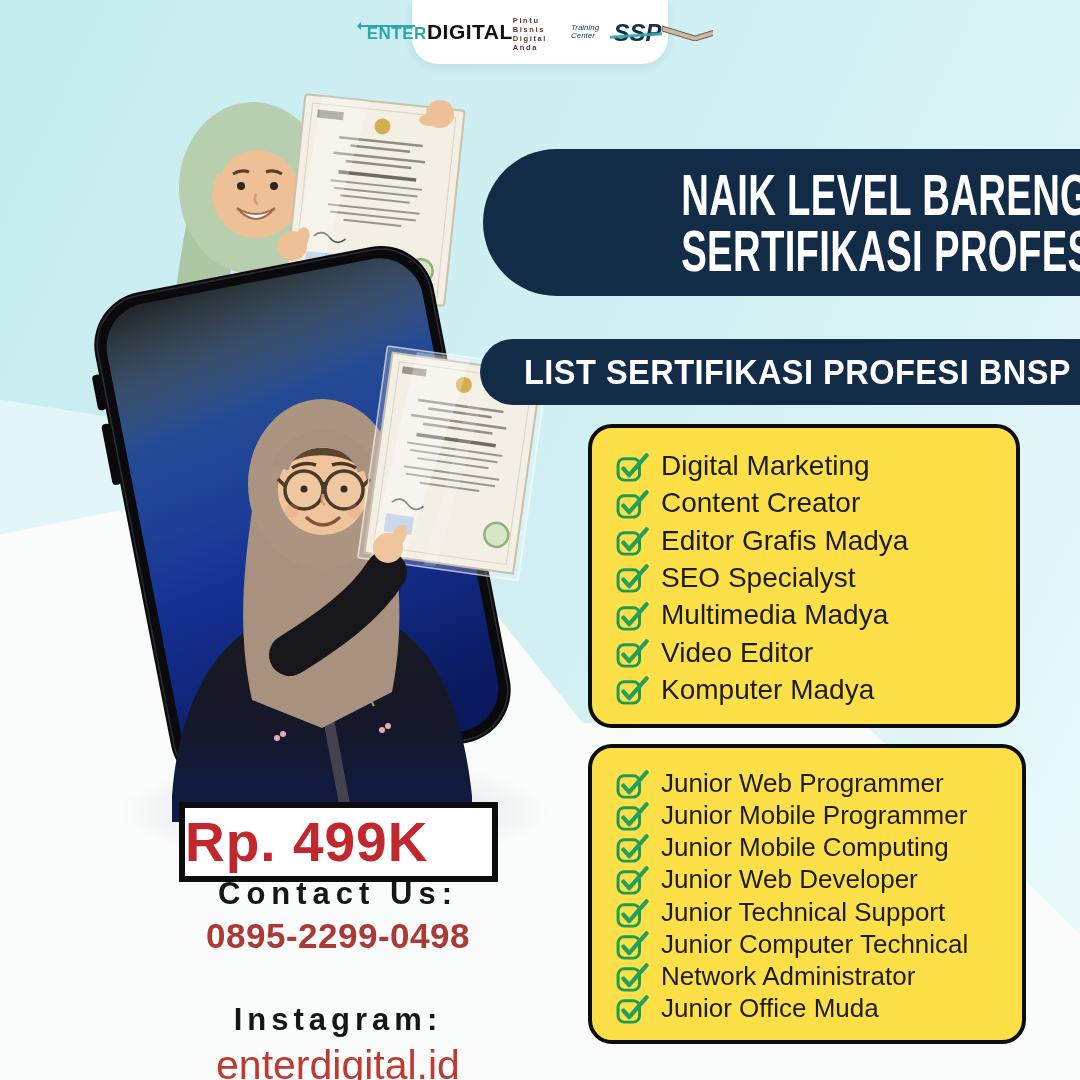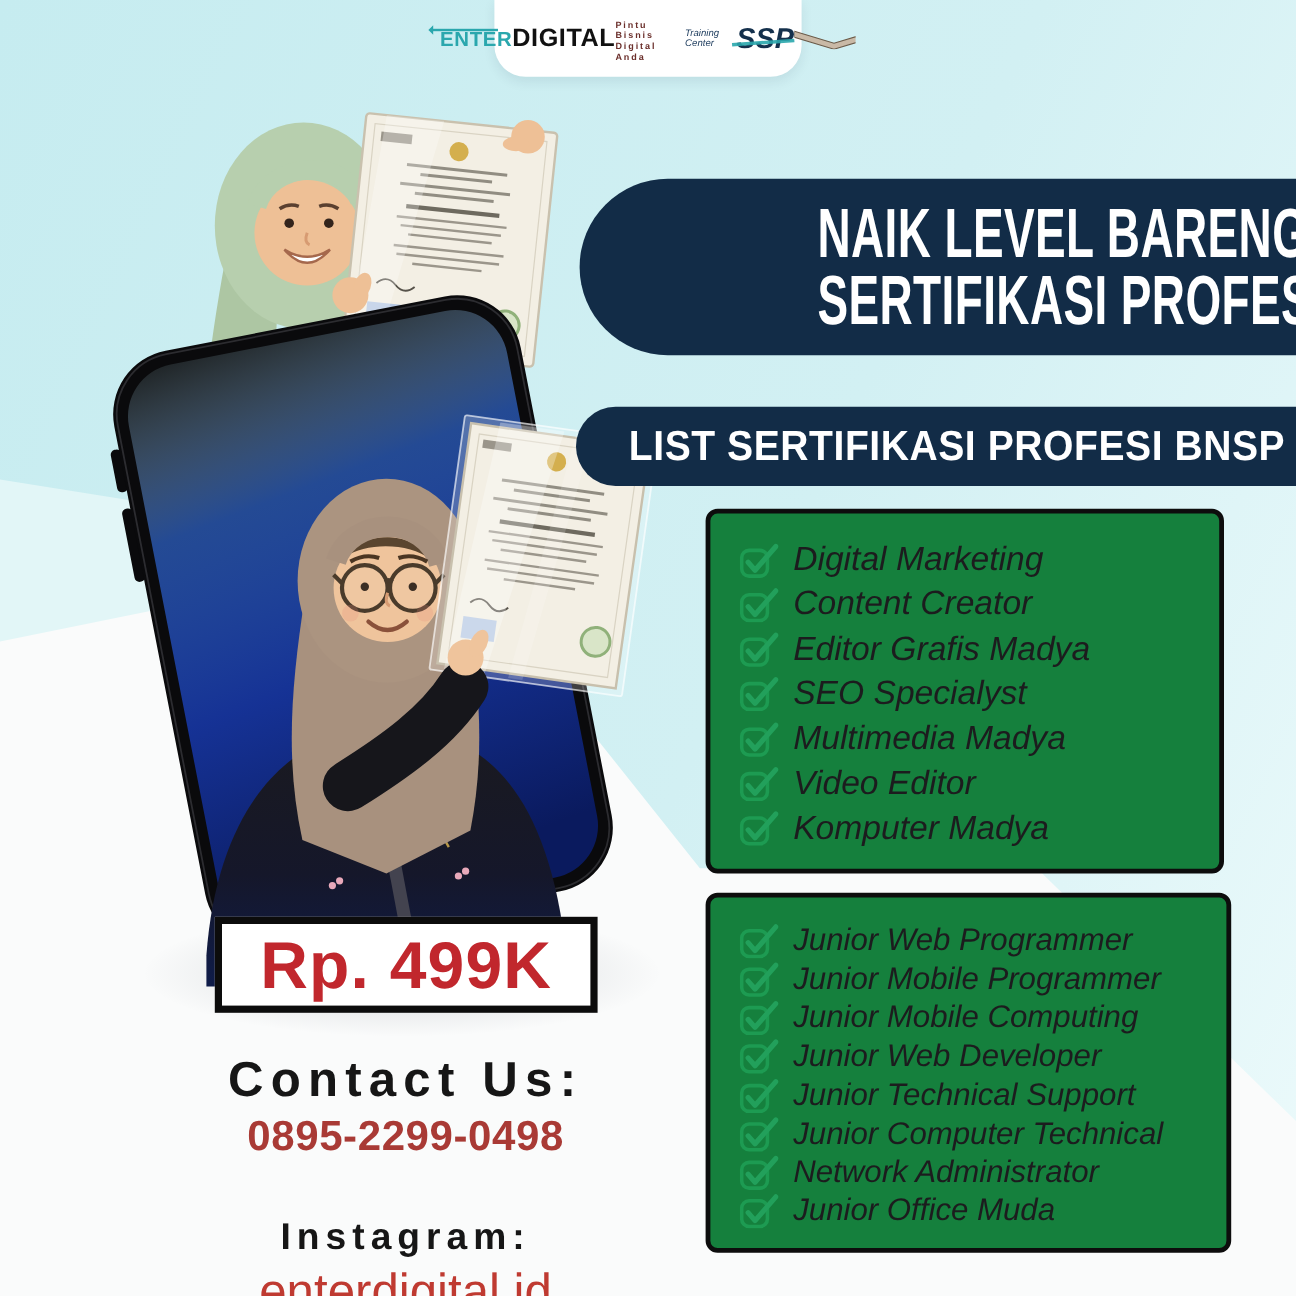--- a/index.html
+++ b/index.html
@@ -37,36 +37,36 @@
     border-radius:74px 0 0 74px;display:flex;align-items:center;z-index:20;}
   .banner-main-inner{width:597px;text-align:right;padding-right:14px;}
   .banner-main-text{color:#fff;font-weight:bold;font-size:58px;line-height:56px;letter-spacing:.5px;
     transform:scaleX(.66);transform-origin:100% 50%;white-space:nowrap;}
   .banner-sub{position:absolute;left:480px;top:339px;width:620px;height:66px;background:#122c47;
     border-radius:33px 0 0 33px;display:flex;align-items:center;padding-left:44px;z-index:20;}
   .banner-sub-text{color:#fff;font-weight:bold;font-size:35px;letter-spacing:.5px;
     transform:scaleX(.93);transform-origin:0 50%;white-space:nowrap;}
 
   
-  .card{position:absolute;background:#15803d;border:4.5px solid #0d0d0d;border-radius:10px;z-index:20;font-style:italic;}
+  .card{position:absolute;background:#fde047;border:4.5px solid #0d0d0d;border-radius:24px;z-index:20;}
   .card1{left:588px;top:424px;width:432px;height:304px;padding:22px 18px 18px 24px;}
   .card2{left:588px;top:744px;width:438px;height:300px;padding:20px 16px 16px 24px;}
   .card-list{display:flex;flex-direction:column;justify-content:space-between;height:100%;}
   .row{display:flex;align-items:center;gap:12px;}
   .chk{flex:0 0 auto;width:33px;height:31px;}
   .lbl{color:#1c1c1e;white-space:nowrap;}
   .card1 .lbl{font-size:28px;}
   .card2 .lbl{font-size:26px;}
 
   
-  .price-box{position:absolute;left:179px;top:764px;width:319px;height:80px;background:#fff;
-    border:6px solid #0c0c0c;display:flex;align-items:center;justify-content:center;z-index:25;}
+  .price-box{position:absolute;left:179px;top:802px;width:319px;height:80px;background:#fff;
+    border:6px solid #0c0c0c;display:flex;align-items:center;justify-content:flex-start;z-index:25;}
   .price-text{font-size:55px;font-weight:bold;color:#c1272d;letter-spacing:1px;}
   .contact{position:absolute;left:128px;top:876px;width:420px;text-align:center;z-index:25;}
-  .contact-heading{font-size:41px;font-weight:bold;letter-spacing:6px;color:#161616;}
+  .contact-heading{font-size:31px;font-weight:bold;letter-spacing:6px;color:#161616;}
   .contact-phone{font-size:35px;font-weight:bold;color:#a93a35;margin-top:4px;letter-spacing:.5px;}
   .ig-heading{font-size:31px;font-weight:bold;letter-spacing:5px;color:#161616;margin-top:46px;}
   .ig-handle{font-size:41px;color:#bf3a31;margin-top:4px;}
 
   .illu{position:absolute;left:20px;top:70px;z-index:10;}
 </style>
 </head>
 <body>
 
 <div class="canvas">

